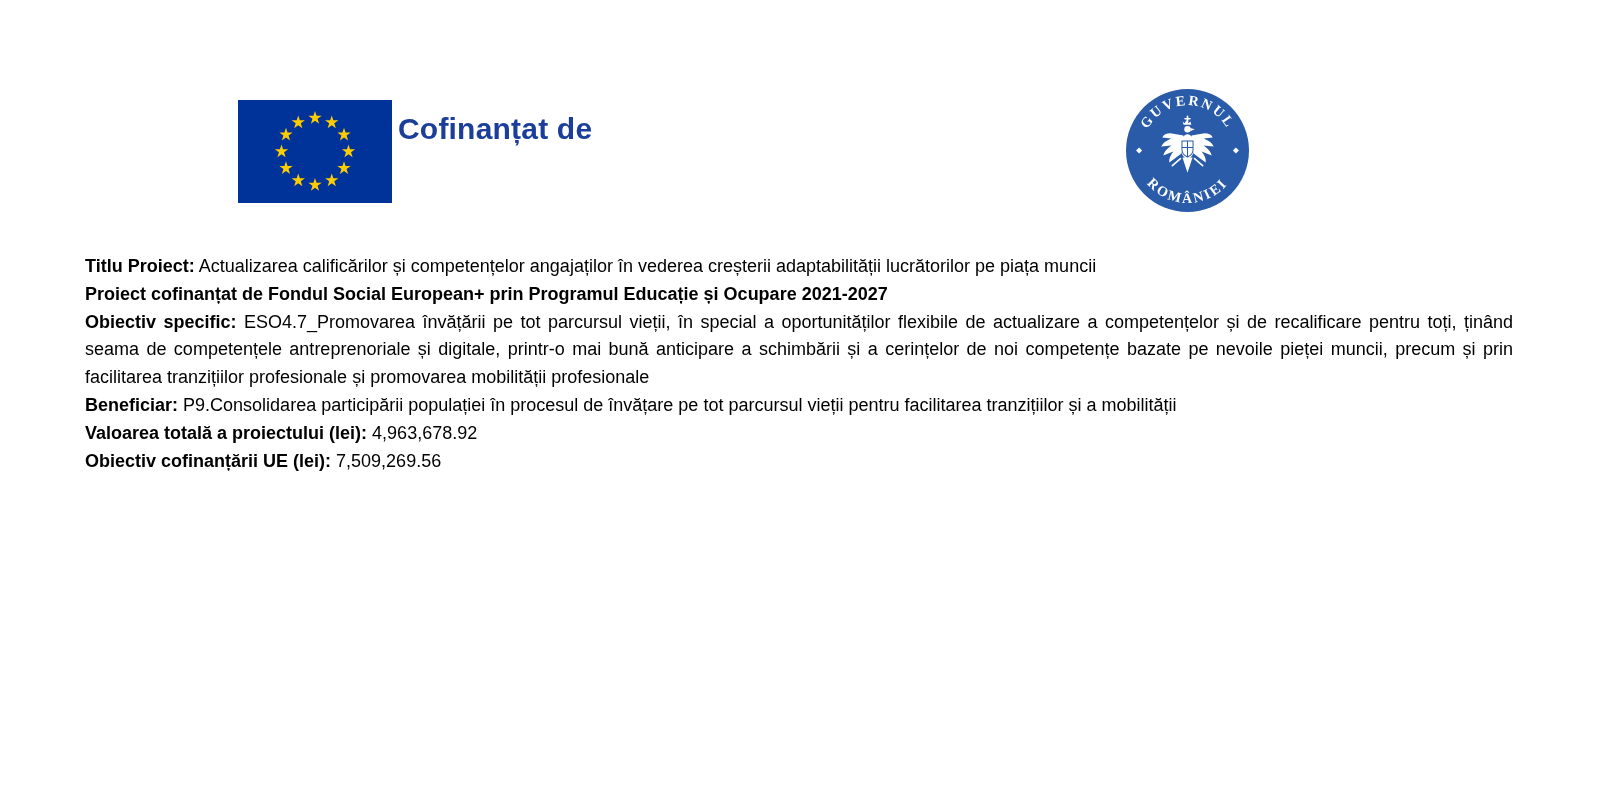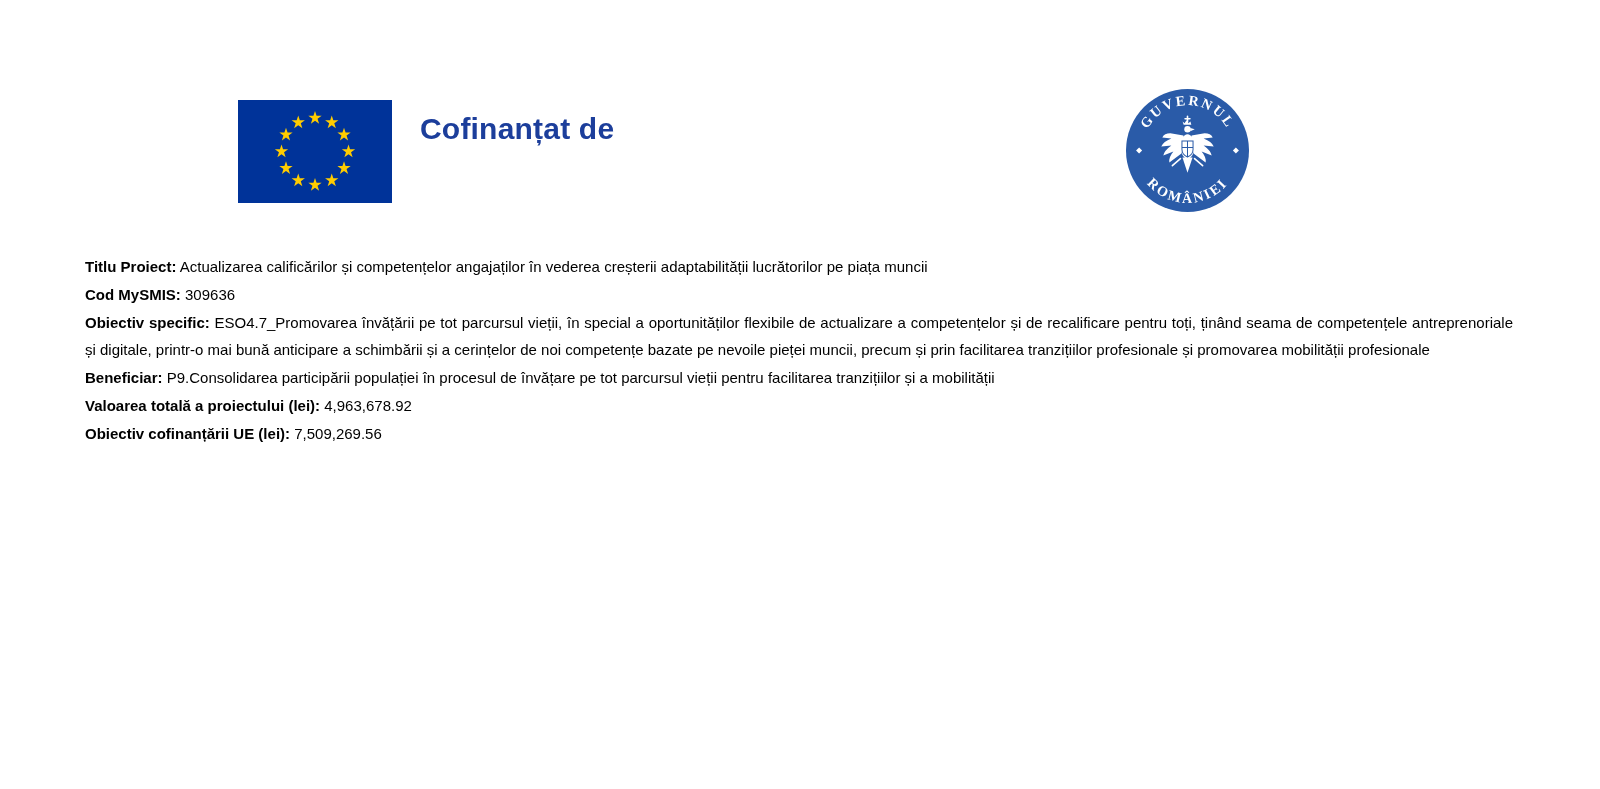--- a/index.html
+++ b/index.html
@@ -9,21 +9,21 @@
     position: relative;
     font-family: "Liberation Sans", "DejaVu Sans", sans-serif;
     color: var(--text-black, #000);
     overflow: hidden;
   }
   .page { position: absolute; inset: 0; background: var(--page-bg, #fff); }
 
   
   .eu-logo {
     position: absolute; left: 238px; top: 100px;
-    display: flex; align-items: flex-start; gap: 28px;
+    display: flex; align-items: flex-start; gap: 6px;
   }
   .eu-flag { width: 154px; height: 103px; display: block; }
   .flag-bg { fill: var(--flag-blue, #039); }
   .star { fill: var(--star-yellow, #fc0); }
   .eu-text {
     margin-top: 10px;
     font-weight: bold;
     font-size: 30px;
     line-height: 37px;
     color: var(--eu-text-blue, #1c3e9b);
@@ -41,21 +41,21 @@
     font-weight: bold;
     letter-spacing: 2.2px;
   }
   .emblem-fill { fill: #fff; }
   .emblem-stroke { stroke: #fff; fill: none; stroke-width: 1.6; stroke-linecap: round; }
   .emblem-detail { stroke: var(--gov-blue, #2a5ba8); stroke-width: 1; fill: none; }
 
   
   .details {
     position: absolute; left: 85px; top: 253px; width: 1428px;
-    font-size: 15px;
+    font-size: 18px;
     line-height: 27.8px;
     text-align: justify;
     color: var(--text-black, #000);
   }
   .field { margin: 0; }
   .lbl { font-weight: bold; }
 </style>
 </head>
 <body>
 
@@ -111,22 +111,22 @@
         <path class="emblem-fill" d="M55.5,51.5 h11 v8.5 q0,5 -5.5,7.5 q-5.5,-2.5 -5.5,-7.5 z"></path>
         <path class="emblem-detail" d="M61,51.5 v15.5 M55.5,58 h11 M55.5,51.5 h11 v8.5 q0,5 -5.5,7.5 q-5.5,-2.5 -5.5,-7.5 z"></path>
       </g>
     </svg>
   </div>
 
   <main class="details">
     <p class="field"><b class="lbl">Titlu Proiect:</b> <span class="val">Actualizarea calificărilor și competențelor angajaților în vederea creșterii adaptabilității lucrătorilor pe piața muncii</span></p>
 
 
+    <p class="field"><b class="lbl">Proiect cofinanțat de Fondul Social European+ prin Programul Educație și Ocupare 2021-2027</b> <span class="val"></span></p>
 
-    <p class="field"><b class="lbl">Cod MySMIS:</b> <span class="val">309636</span></p>
 
     <p class="field"><b class="lbl">Obiectiv specific:</b> <span class="val">ESO4.7_Promovarea învățării pe tot parcursul vieții, în special a oportunităților flexibile de actualizare a competențelor și de recalificare pentru toți, ținând seama de competențele antreprenoriale și digitale, printr-o mai bună anticipare a schimbării și a cerințelor de noi competențe bazate pe nevoile pieței muncii, precum și prin facilitarea tranzițiilor profesionale și promovarea mobilității profesionale</span></p>
 
     <p class="field"><b class="lbl">Beneficiar:</b> <span class="val">P9.Consolidarea participării populației în procesul de învățare pe tot parcursul vieții pentru facilitarea tranzițiilor și a mobilității</span></p>
 
     <p class="field"><b class="lbl">Valoarea totală a proiectului (lei):</b> <span class="val">4,963,678.92</span></p>
 
     <p class="field"><b class="lbl">Obiectiv cofinanțării UE (lei):</b> <span class="val">7,509,269.56</span></p>
 
   </main>

